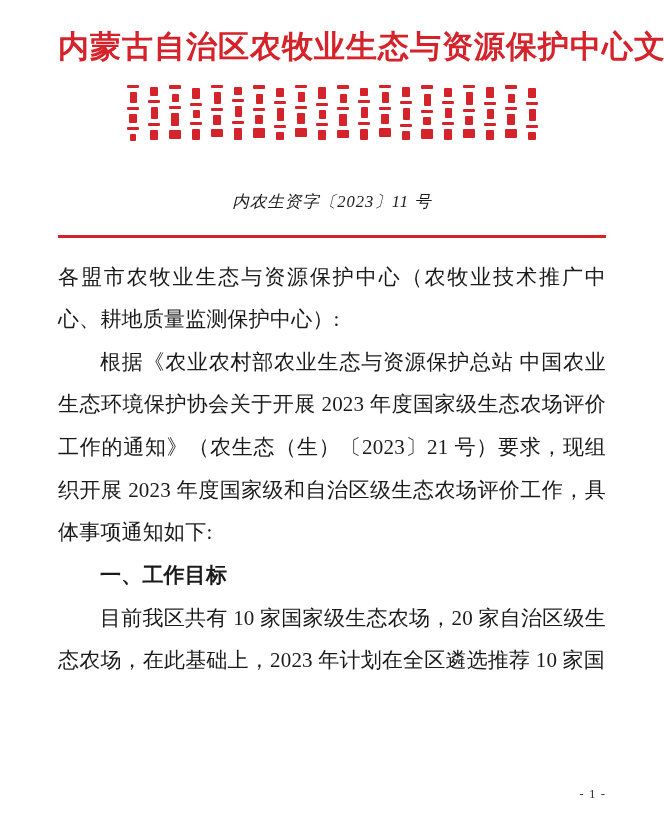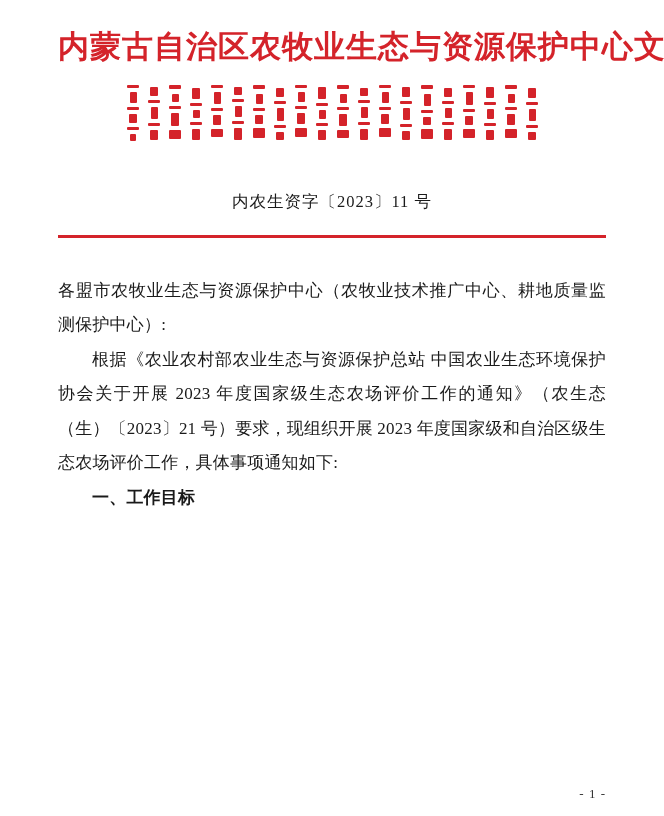--- a/index.html
+++ b/index.html
@@ -53,38 +53,39 @@
     width: 100%;
     background: #d4232a;
     border-radius: 1px;
   }
   .doc-number {
     text-align: center;
     margin-top: 44px;
     font-size: 16.5px;
     letter-spacing: 1px;
     color: #1a1a1a;
+    font-style: italic;
   }
   .red-rule {
     margin-top: 22px;
     height: 2.4px;
     background: #d4232a;
     width: 100%;
   }
   .subject {
     text-align: center;
     font-size: 23px;
     font-weight: bold;
     margin-top: 40px;
     letter-spacing: 0.5px;
     color: #111;
   }
   .body-text {
-    margin-top: 36px;
-    font-size: 17px;
+    margin-top: 18px;
+    font-size: 21px;
     line-height: 2.03;
     text-align: justify;
     text-justify: inter-ideograph;
     letter-spacing: 0.2px;
   }
   .p {
     margin: 0;
   }
   .indent {
     text-indent: 2em;
@@ -256,17 +257,18 @@
 
   <div class="doc-number">内农生资字〔2023〕11 号</div>
 
   <div class="red-rule"></div>
 
 
   <div class="body-text">
     <p class="p">各盟市农牧业生态与资源保护中心（农牧业技术推广中心、耕地质量监测保护中心）:</p>
     <p class="p indent">根据《农业农村部农业生态与资源保护总站 中国农业生态环境保护协会关于开展 2023 年度国家级生态农场评价工作的通知》（农生态（生）〔2023〕21 号）要求，现组织开展 2023 年度国家级和自治区级生态农场评价工作，具体事项通知如下:</p>
     <p class="heading-1">一、工作目标</p>
+    <p class="p indent">目前我区共有 10 家国家级生态农场，20 家自治区级生态农场，在此基础上，2023 年计划在全区遴选推荐 10 家国</p>
   </div>
 
   <div class="page-num">- 1 -</div>
 
 </div>
 
 </body></html>

